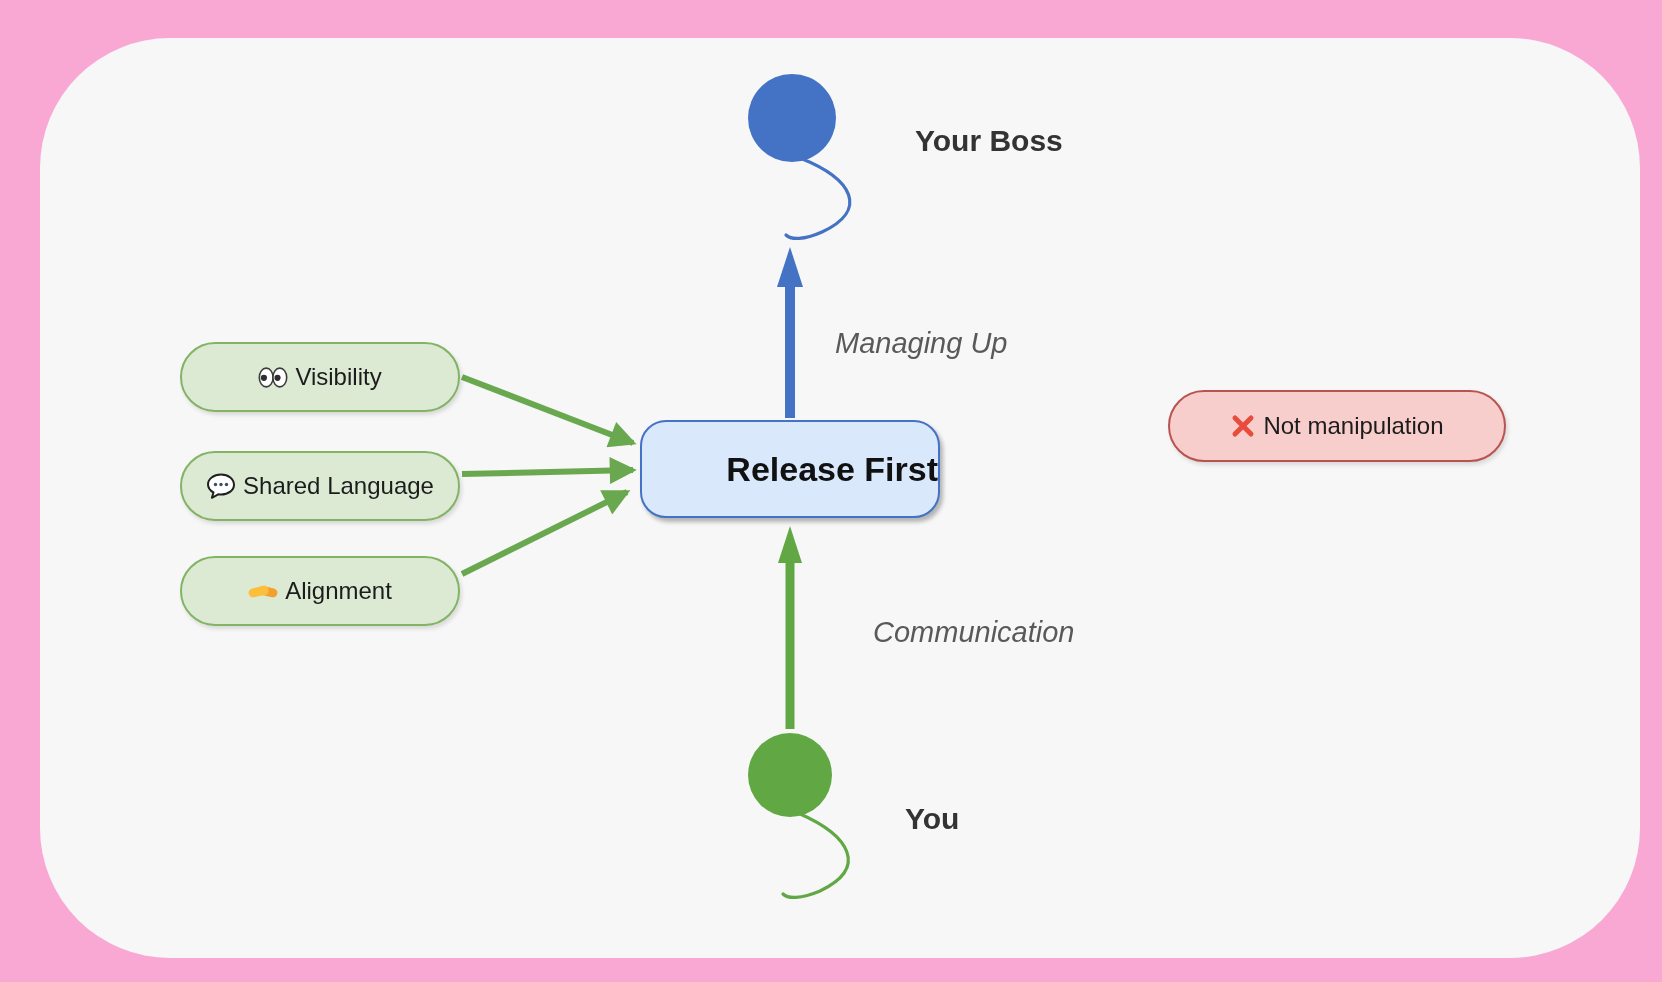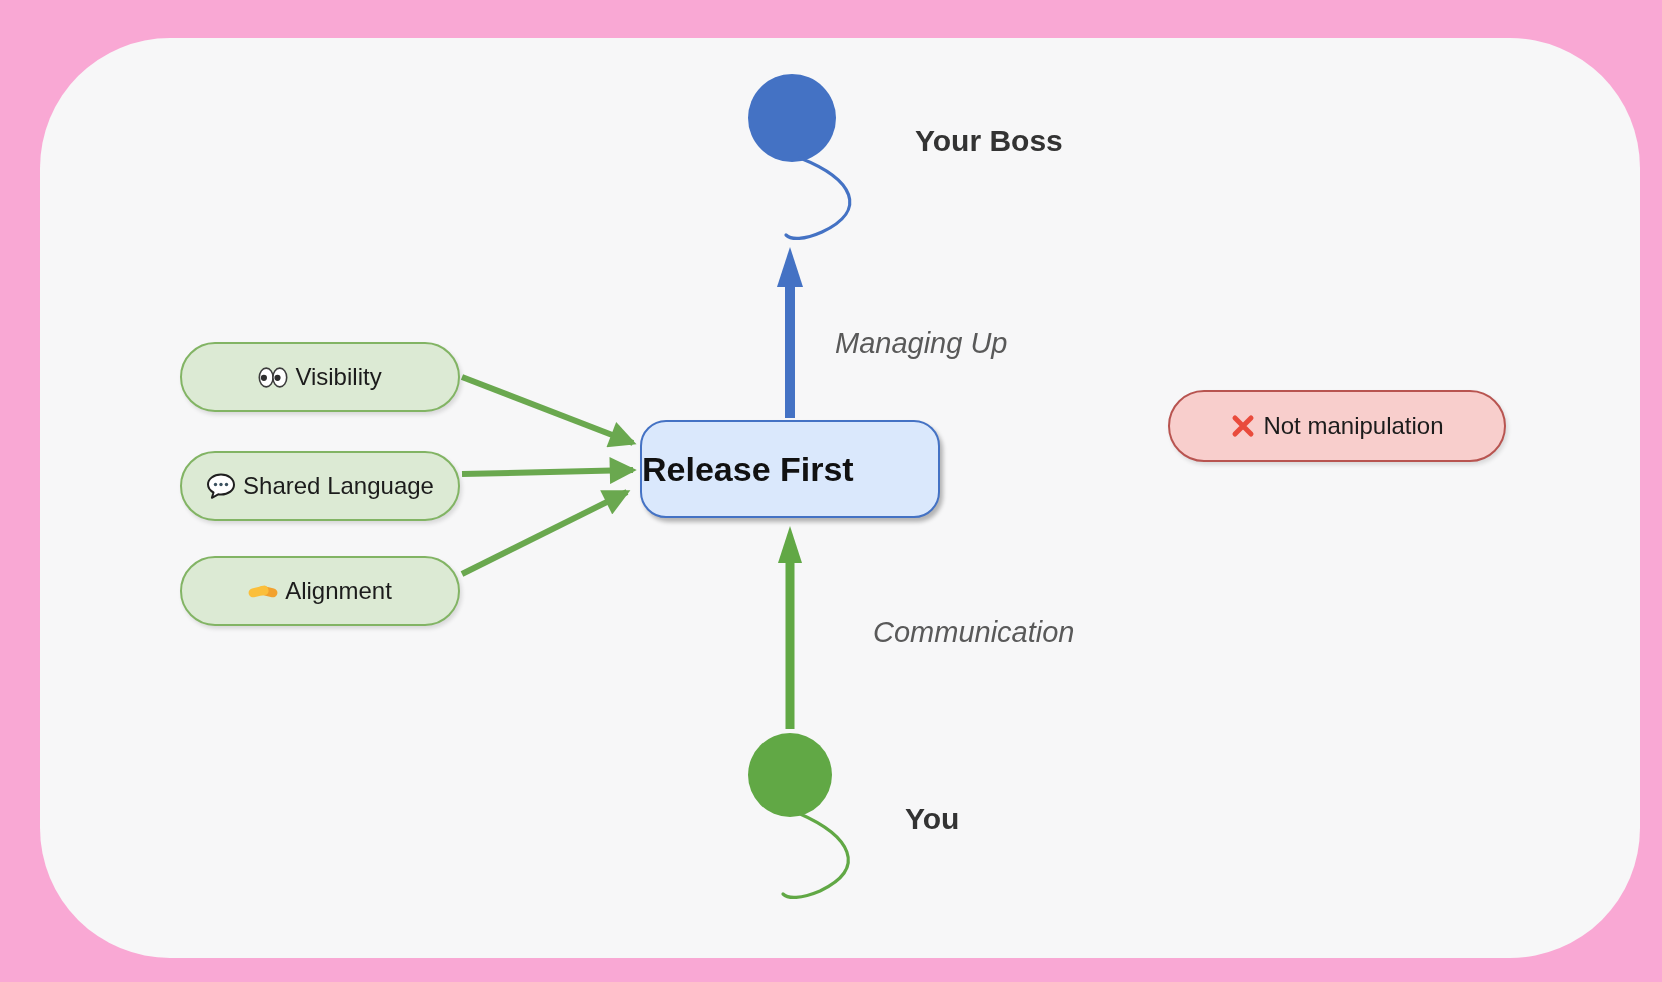--- a/index.html
+++ b/index.html
@@ -16,21 +16,21 @@
   .actor-label{
     position:absolute;font-weight:bold;color:#333333;font-size:30px;white-space:nowrap;
   }
   .edge-label{
     position:absolute;font-style:italic;color:#595959;font-size:29px;white-space:nowrap;
   }
   .center-node{
     position:absolute;left:640px;top:420px;width:300px;height:98px;
     background:#dae8fc;border:2.5px solid #4472c4;border-radius:26px;
     box-shadow:3px 4px 4px rgba(0,0,0,0.28);
-    display:flex;align-items:center;justify-content:flex-start;box-sizing:border-box;
+    display:flex;align-items:center;justify-content:flex-end;box-sizing:border-box;
   }
   .center-node .node-text{font-size:34px;font-weight:bold;color:#111111;}
 
   .pill{
     position:absolute;display:flex;align-items:center;justify-content:center;gap:7px;
     box-sizing:border-box;border-radius:38px;font-size:24px;color:#1c1c1c;
     box-shadow:2px 3px 4px rgba(0,0,0,0.12);white-space:nowrap;
   }
   .pill-green{background:#dcead4;border:2px solid #82b464;left:180px;width:280px;height:70px;}
   .pill-red{background:#f8cecc;border:2px solid #b85450;left:1168px;width:338px;height:72px;}

